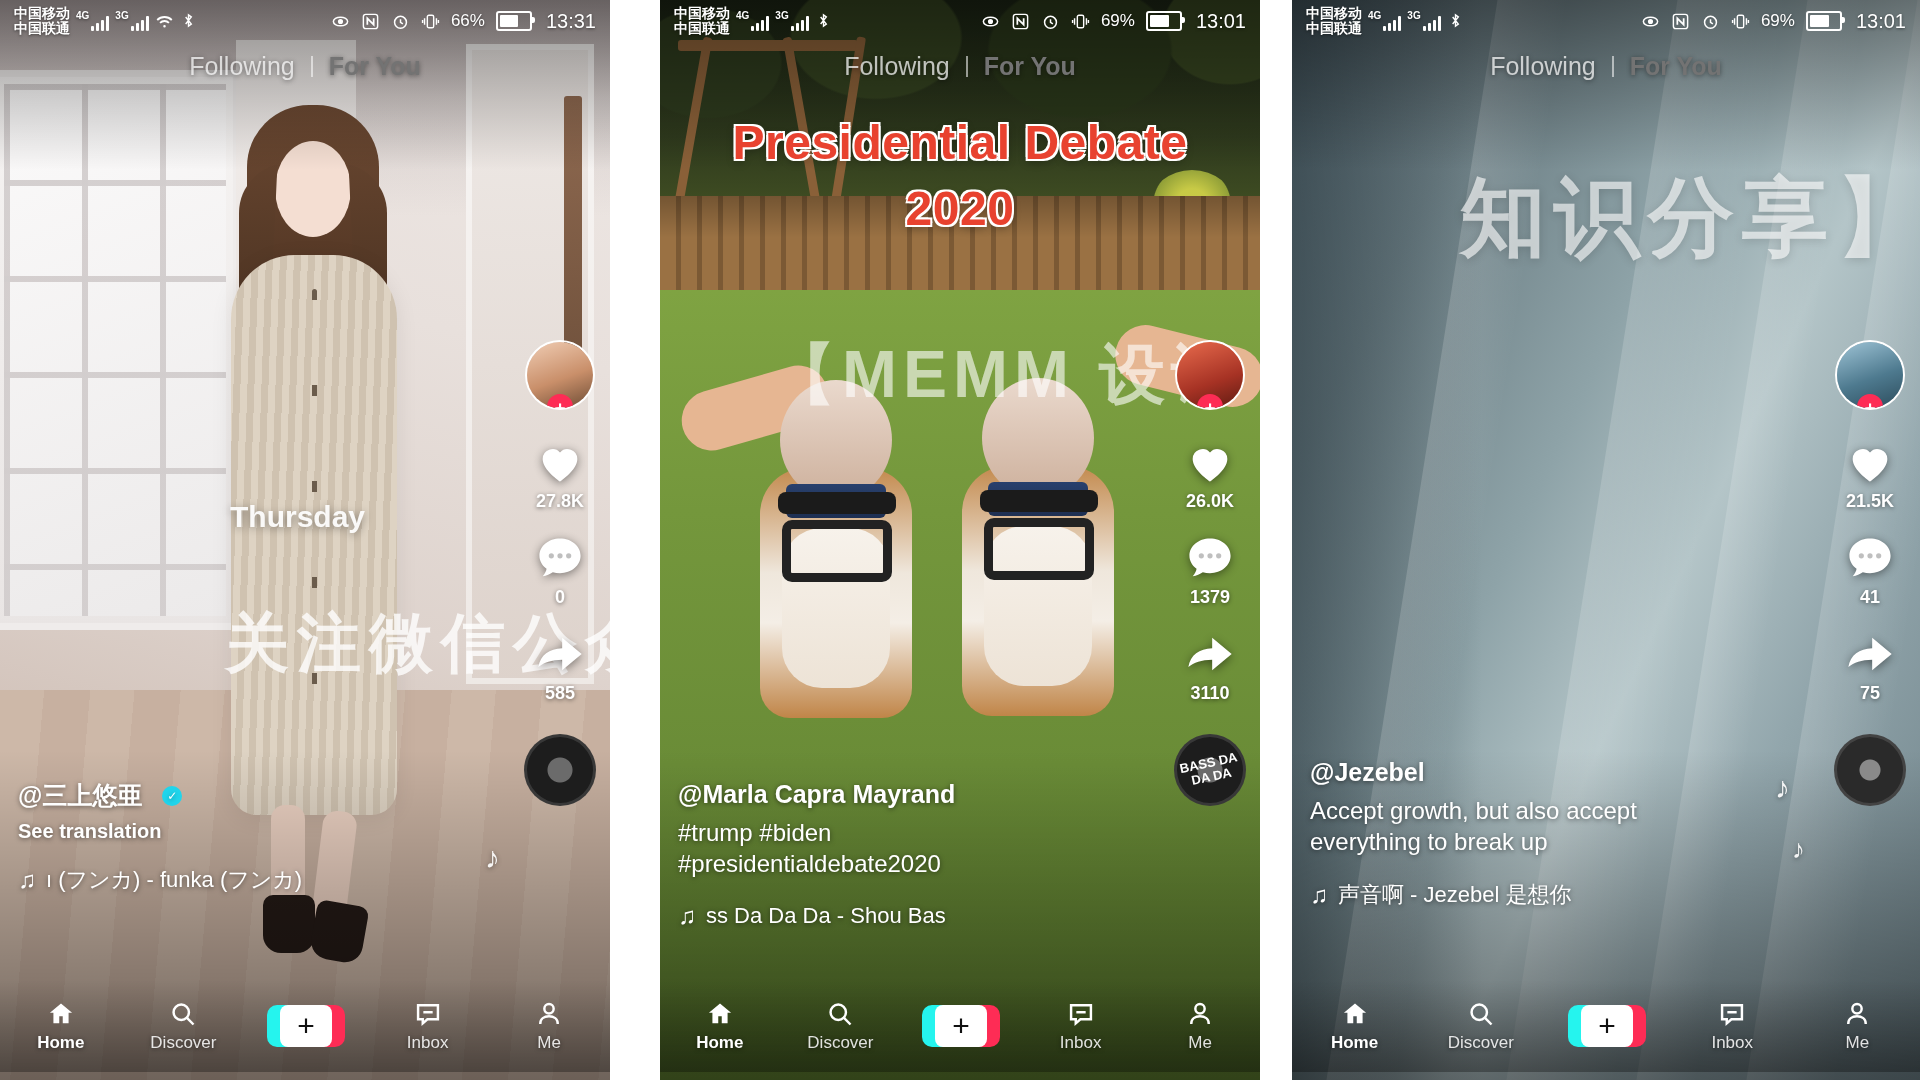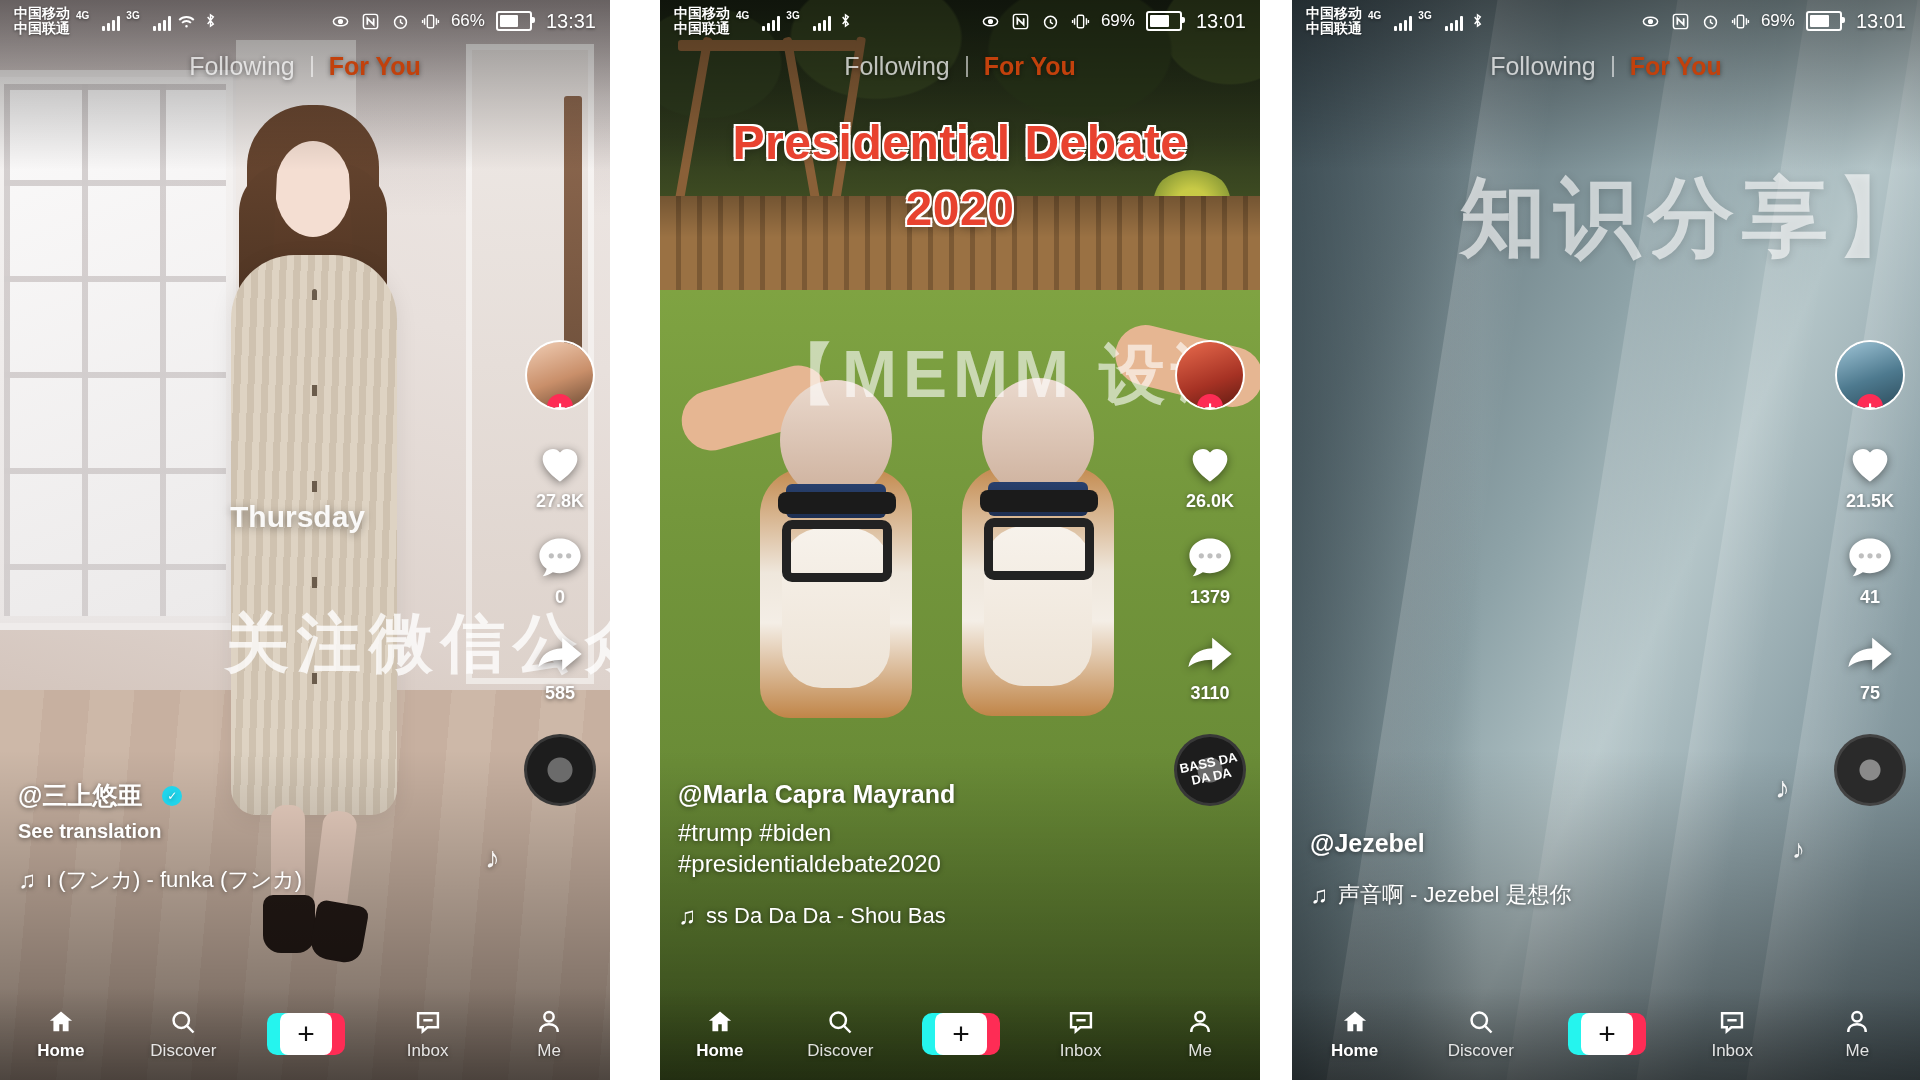--- a/index.html
+++ b/index.html
@@ -114,41 +114,41 @@
   .scrim-top{position:absolute;left:0;right:0;top:0;height:170px;z-index:2;
     background:linear-gradient(180deg,rgba(0,0,0,.42),rgba(0,0,0,0));pointer-events:none;}
   .scrim-bottom{position:absolute;left:0;right:0;bottom:0;height:330px;z-index:2;
     background:linear-gradient(0deg,rgba(0,0,0,.46),rgba(0,0,0,0));pointer-events:none;}
 
   .statusbar{position:absolute;left:0;right:0;top:0;height:42px;z-index:6;
     display:flex;align-items:center;justify-content:space-between;padding:0 14px;
     font-size:17px;color:#fff;text-shadow:0 1px 3px rgba(0,0,0,.5);}
   .sb-left{display:flex;align-items:center;gap:6px;}
   .carriers{display:flex;flex-direction:column;line-height:1.08;font-size:14px;font-weight:600;}
-  .net{display:flex;align-items:flex-end;gap:13px;}
+  .net{display:flex;align-items:flex-end;gap:2px;}
   .nettag{font-size:10px;font-weight:700;line-height:1;margin-bottom:10px;}
   .bars{display:flex;align-items:flex-end;gap:2px;height:16px;}
   .bars i{display:block;width:3px;background:#fff;border-radius:1px;}
   .bars i:nth-child(1){height:5px;}
   .bars i:nth-child(2){height:8px;}
   .bars i:nth-child(3){height:11px;}
   .bars i:nth-child(4){height:15px;}
   .sb-right{display:flex;align-items:center;gap:11px;font-size:17px;font-weight:500;}
   .ic{width:19px;height:19px;display:inline-block;}
   .batt{width:32px;height:16px;border:2px solid #fff;border-radius:3px;position:relative;display:inline-block;}
   .batt:after{content:"";position:absolute;right:-5px;top:4px;width:3px;height:6px;background:#fff;border-radius:0 2px 2px 0;}
   .batt i{position:absolute;left:2px;top:2px;bottom:2px;background:#fff;border-radius:1px;}
   .clock{font-size:20px;font-weight:500;margin-left:3px;}
 
   
   .toptabs{position:absolute;left:0;right:0;top:52px;z-index:6;
     display:flex;align-items:center;justify-content:center;gap:16px;}
   .tab{font-size:25px;text-shadow:0 1px 5px rgba(0,0,0,.45);cursor:pointer;}
   .tab.inactive{color:rgba(255,255,255,.72);font-weight:500;}
-  .tab.active{color:#c2410c;font-weight:bold;}
+  .tab.active{color:#737373;font-weight:bold;}
   .tabsep{width:2px;height:21px;background:rgba(255,255,255,.55);}
 
   
   .rail{position:absolute;right:14px;z-index:6;display:flex;flex-direction:column;align-items:center;}
   .avatar{position:relative;width:66px;height:66px;border-radius:50%;border:2px solid #fff;
     overflow:hidden;margin-bottom:26px;}
   .avatar .av-img{position:absolute;inset:0;}
   .av1{background:linear-gradient(160deg,#f0cdb4,#c98f6a 55%,#6c4b34);}
   .av2{background:linear-gradient(160deg,#e86b4d,#a63224 60%,#5e1b12);}
   .av3{background:linear-gradient(160deg,#9fc4d6,#4e7a8f 55%,#2c4c5c);}
@@ -171,21 +171,21 @@
     display:inline-flex;align-items:center;justify-content:center;font-size:12px;color:#fff;font-weight:bold;}
   .desc{font-size:24px;line-height:1.32;font-weight:400;}
   .tagline{font-size:24px;line-height:1.32;}
   .seetrans{font-size:20px;font-weight:bold;margin-top:8px;}
   .music{display:flex;align-items:center;gap:10px;margin-top:22px;font-size:22px;}
   .note{font-size:24px;}
   .notefloat{position:absolute;z-index:6;color:rgba(255,255,255,.92);
     text-shadow:0 1px 5px rgba(0,0,0,.45);}
 
   
-  .navbar{position:absolute;left:0;right:0;bottom:0;height:92px;z-index:7;
+  .navbar{position:absolute;left:0;right:0;bottom:8px;height:92px;z-index:7;
     display:flex;align-items:center;justify-content:space-around;
     background:linear-gradient(0deg,rgba(0,0,0,.30),rgba(0,0,0,0));}
   .navitem{display:flex;flex-direction:column;align-items:center;gap:5px;cursor:pointer;min-width:64px;}
   .navitem .lbl{font-size:17px;font-weight:600;text-shadow:0 1px 4px rgba(0,0,0,.55);}
   .navitem.dim .lbl{color:rgba(255,255,255,.86);font-weight:500;}
   .addbtn{position:relative;width:64px;height:42px;border-radius:10px;background:#fff;
     display:flex;align-items:center;justify-content:center;cursor:pointer;}
   .addbtn:before,.addbtn:after{content:"";position:absolute;top:0;width:56px;height:42px;border-radius:10px;}
   .addbtn:before{left:-7px;background:#25f4ee;}
   .addbtn:after{right:-7px;background:#fe2c55;}
@@ -703,20 +703,21 @@
         </span>
         <span class="cnt">75</span>
       </div>
       <div class="disc" style="background:radial-gradient(circle at 50% 50%,#8a8a8a 0 10px,#2a2a2a 11px 100%);"></div>
     </div>
 
     <div class="caption" style="bottom:170px;">
       <div class="uname">
         <span>@Jezebel</span>
       </div>
+      <div class="desc">Accept growth, but also accept everything to break up</div>
       <div class="music">
         <span class="note">♫</span>
         <span>声音啊 - Jezebel    是想你</span>
       </div>
     </div>
     <div class="notefloat" style="right:130px;bottom:275px;font-size:30px;">♪</div>
     <div class="notefloat" style="right:115px;bottom:215px;font-size:26px;">♪</div>
 
     <div class="navbar">
       <div class="navitem">

